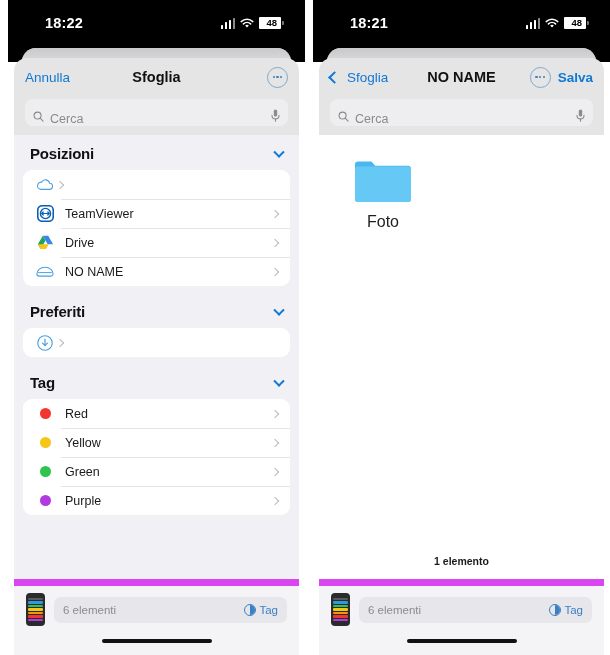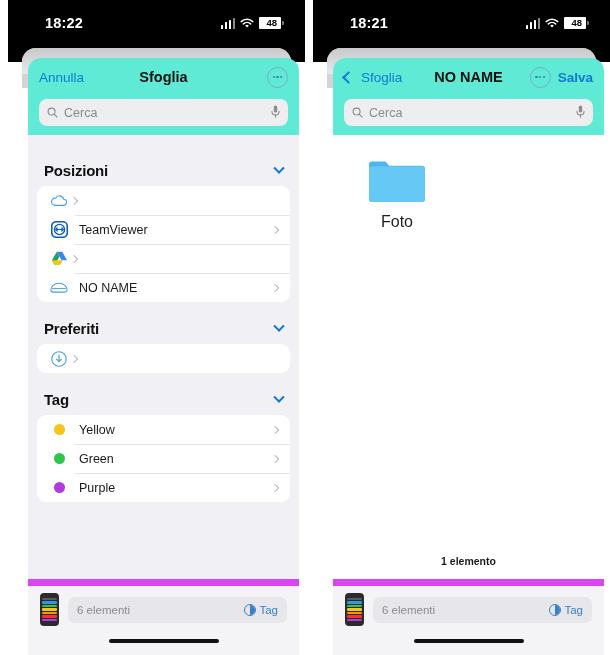--- a/index.html
+++ b/index.html
@@ -86,25 +86,24 @@
     left: 14px; right: 14px;
     top: 48px; height: 26px;
     background: linear-gradient(180deg,#c9c9cc 0%, #e8e8ea 100%);
     border-radius: 14px 14px 0 0;
     z-index: 6;
   }
   .sheet {
     position: absolute;
     left: 6px; right: 6px;
     top: 58px; bottom: 0;
-    background: #5eead4;
+    background: #e5e5e5;
     border-radius: 13px 13px 0 0;
     z-index: 7;
     overflow: hidden;
-    margin-left: 14px;
   }
 
   
   .navbar {
     position: relative;
     height: 38px;
     display: flex; align-items: center;
     padding: 0 11px;
   }
   .nav-left, .nav-right {
@@ -138,36 +137,36 @@
     z-index: 9;
   }
   .more-btn b { width: 2.2px; height: 2.2px; border-radius: 50%; background: #3f7fb5; display: block; }
 
   
   .searchwrap { padding: 3px 11px 9px 11px; }
   .search {
     height: 27px;
     background: #eeeef0;
     border-radius: 8px;
-    display: flex; align-items: center;
+    display: flex; align-items: flex-end;
     padding: 0 8px;
     gap: 6px;
   }
   .search .ph { font-size: 12.5px; color: #8a8a8f; flex: 1; }
 
   
   .listbody {
     background: #f1f1f5;
     flex: 1;
     overflow: hidden;
     padding-bottom: 2px;
   }
   .sec-head {
-    display: flex; align-items: flex-end;
-    padding: 26px 16px 7px 16px;
+    display: flex; align-items: flex-start;
+    padding: 10px 16px 7px 16px;
   }
   .sec-head .t { font-size: 15px; font-weight: bold; color: #111111; letter-spacing: -.2px; }
   .sec-head .c { margin-left: auto; }
   .chev-dn {
     display: inline-block;
     width: 8px; height: 8px;
     border-right: 2px solid #1178d4;
     border-bottom: 2px solid #1178d4;
     transform: rotate(45deg) translate(-2px,-2px);
   }
@@ -373,20 +372,21 @@
             </div>
             <div class="row">
               <span class="ico">
                 <svg width="17" height="15" viewBox="0 0 18 16">
                     <path d="M6.1 0.9h5.8l5.2 9h-5.8z" fill="#3a86f0"></path>
                     <path d="M6.1 0.9 0.9 9.9l2.9 5 5.2-9z" fill="#22a45d"></path>
                     <path d="M0.9 9.9h11.6l-2.9 5H3.8z" fill="#f5c518"></path>
                     <path d="M6.1 0.9 3.2 5.9h9.1z" fill="#ea4335" opacity="0"></path>
                   </svg>
               </span>
+              <span class="lbl">Drive</span>
               <i class="chev-r"></i>
             </div>
             <div class="row">
               <span class="ico">
                 <svg width="18" height="13" viewBox="0 0 20 14">
                     <path d="M1 9.5c0-3.3 3.5-7.2 9-7.2s9 3.9 9 7.2a2.6 2.6 0 0 1-2.6 2.6H3.6A2.6 2.6 0 0 1 1 9.5Z" fill="none" stroke="#4a9fe0" stroke-width="1.2"></path>
                     <line x1="2.4" y1="8.2" x2="17.6" y2="8.2" stroke="#4a9fe0" stroke-width="1.1"></line>
                   </svg>
               </span>
               <span class="lbl">NO NAME</span>
@@ -409,20 +409,27 @@
               </span>
               <i class="chev-r"></i>
             </div>
           </div>
 
           <div class="sec-head" style="padding-top:17px;">
             <span class="t">Tag</span>
             <span class="c"><i class="chev-dn"></i></span>
           </div>
           <div class="card">
+            <div class="row">
+              <span class="ico">
+                  <i class="dot" style="background:#f3342f"></i>
+                </span>
+              <span class="lbl">Red</span>
+              <i class="chev-r"></i>
+            </div>
             <div class="row">
               <span class="ico">
                   <i class="dot" style="background:#f5c518"></i>
                 </span>
               <span class="lbl">Yellow</span>
               <i class="chev-r"></i>
             </div>
             <div class="row">
               <span class="ico">
                   <i class="dot" style="background:#2ec44f"></i>

